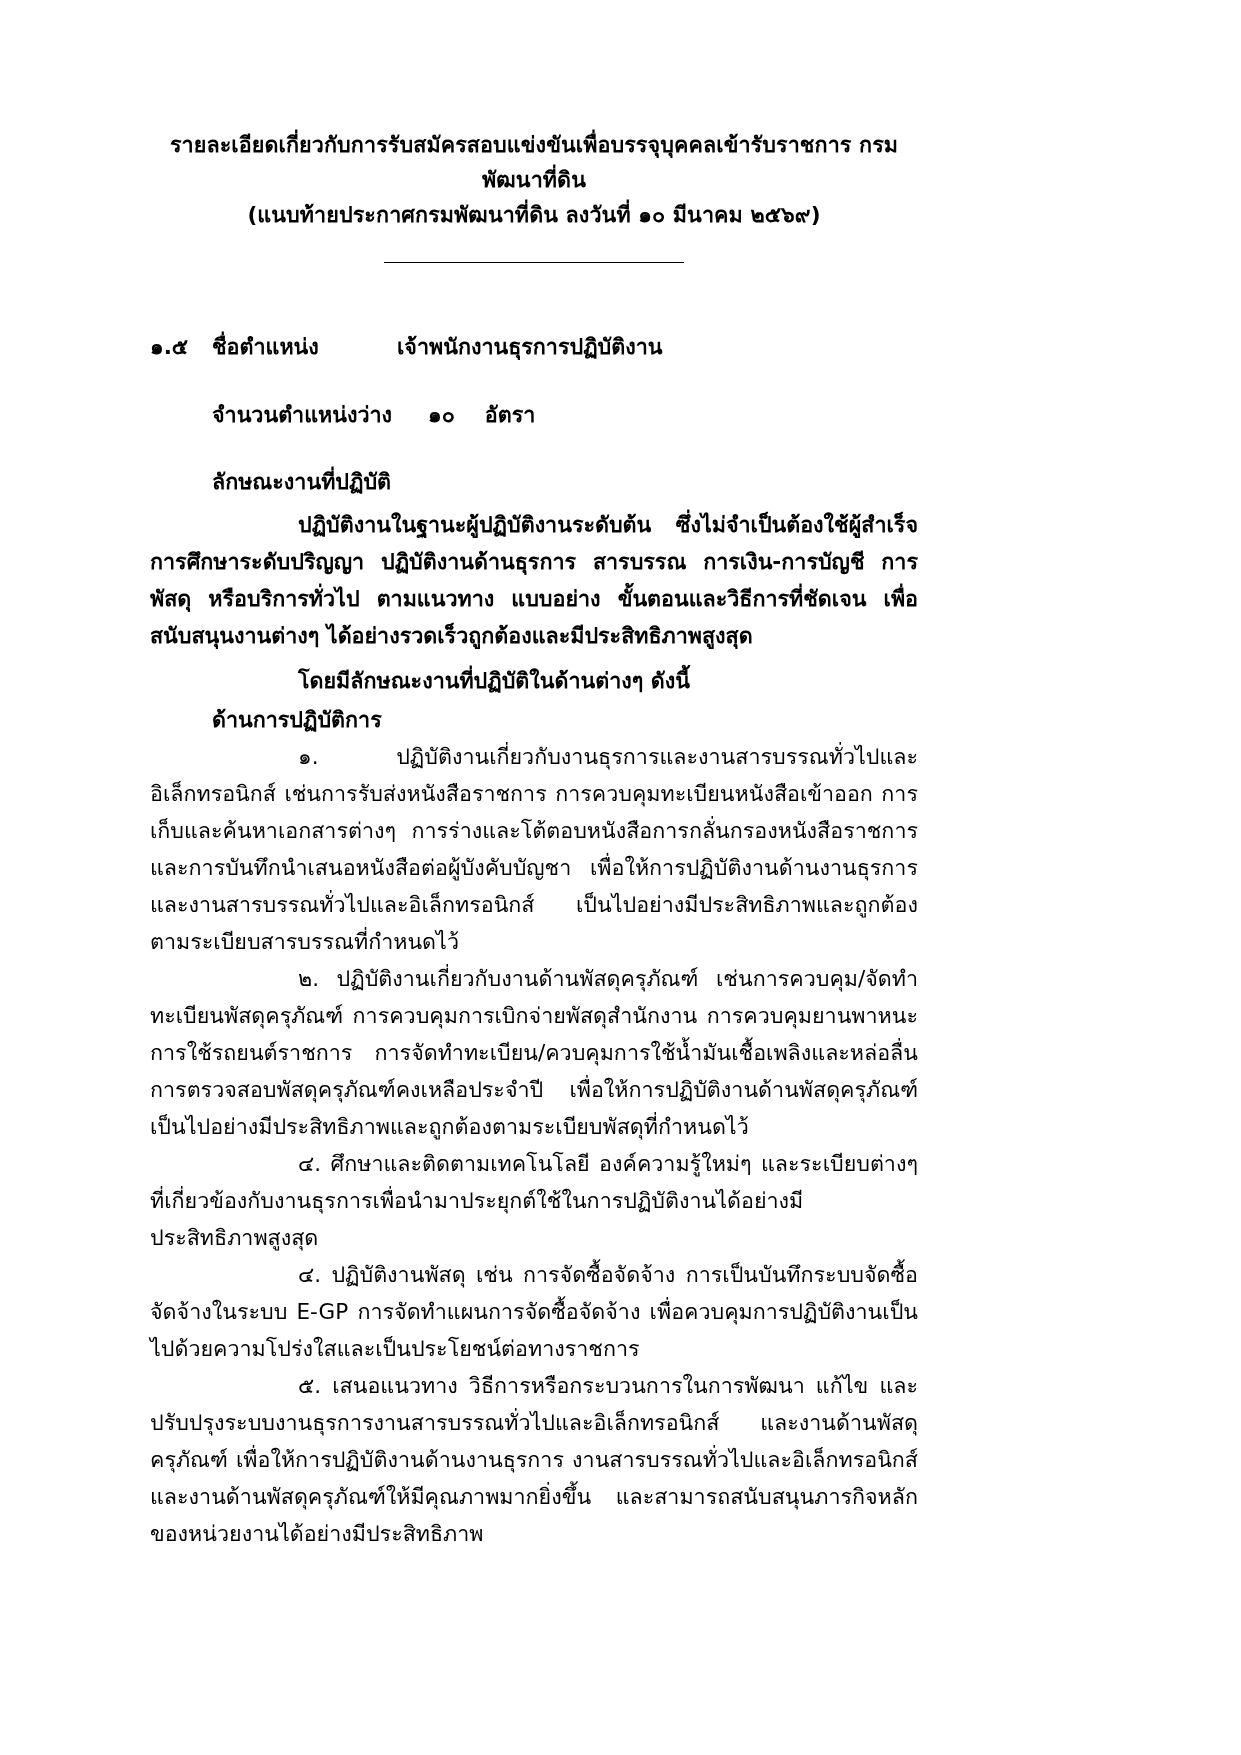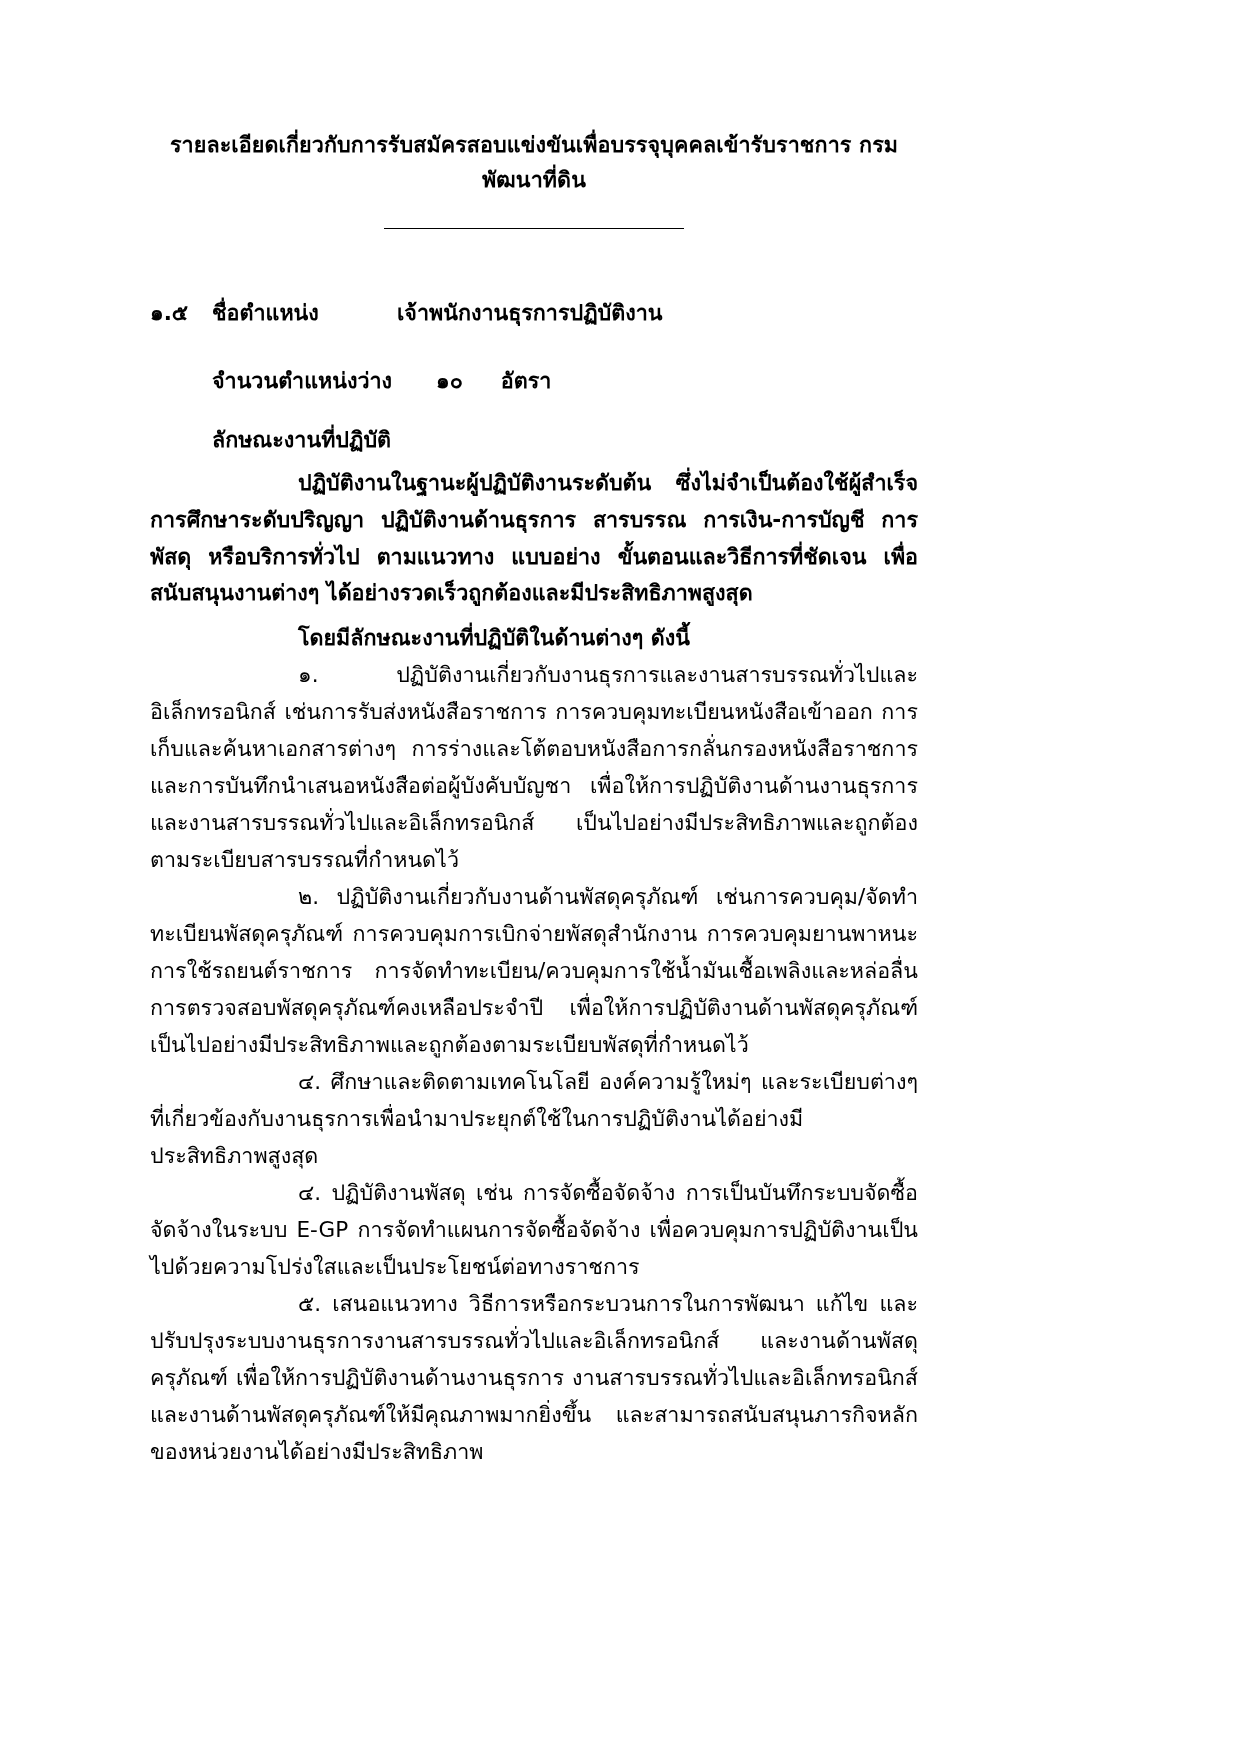--- a/index.html
+++ b/index.html
@@ -61,23 +61,22 @@
     flex: 0 0 185px;
   }
   .pos-value {
     flex: 1 1 auto;
     font-family: Liberation Mono, monospace;
   }
   .vac-row {
     display: flex;
     align-items: center;
     font-weight: bold;
-    margin-bottom: 22px;
+    margin-bottom: 30px;
     padding-left: 62px;
-    gap: 8px;
   }
   .vac-label {
     flex: 0 0 auto;
   }
   .vac-num {
     padding-left: 36px;
     padding-right: 30px;
   }
   .sec-head {
     font-weight: bold;
@@ -104,20 +103,21 @@
   }
   .gap-s { height: 8px; }
 </style>
 </head>
 <body>
 
 <div class="page">
 
   <div class="doc-title">
     <span>รายละเอียดเกี่ยวกับการรับสมัครสอบแข่งขันเพื่อบรรจุบุคคลเข้ารับราชการ กรมพัฒนาที่ดิน</span>
+    <span class="line2">(แนบท้ายประกาศกรมพัฒนาที่ดิน  ลงวันที่  ๑๐  มีนาคม ๒๕๖๙)</span>
   </div>
 
   <div class="rule-wrap">
     <span class="rule"></span>
   </div>
 
   <div class="body-block">
 
     <div class="pos-row">
       <span class="pos-num">๑.๕</span>
@@ -132,20 +132,21 @@
     </div>
 
     <div class="sec-head">ลักษณะงานที่ปฏิบัติ</div>
 
     <p class="para">ปฏิบัติงานในฐานะผู้ปฏิบัติงานระดับต้น ซึ่งไม่จำเป็นต้องใช้ผู้สำเร็จการศึกษาระดับปริญญา ปฏิบัติงานด้านธุรการ สารบรรณ การเงิน-การบัญชี การพัสดุ หรือบริการทั่วไป ตามแนวทาง แบบอย่าง ขั้นตอนและวิธีการที่ชัดเจน เพื่อสนับสนุนงานต่างๆ ได้อย่างรวดเร็วถูกต้องและมีประสิทธิภาพสูงสุด</p>
 
     <div class="gap-s"></div>
 
     <p class="para">โดยมีลักษณะงานที่ปฏิบัติในด้านต่างๆ ดังนี้</p>
 
+    <div class="sub-head">ด้านการปฏิบัติการ</div>
 
     <p class="item">๑.  ปฏิบัติงานเกี่ยวกับงานธุรการและงานสารบรรณทั่วไปและอิเล็กทรอนิกส์ เช่นการรับส่งหนังสือราชการ การควบคุมทะเบียนหนังสือเข้าออก การเก็บและค้นหาเอกสารต่างๆ การร่างและโต้ตอบหนังสือการกลั่นกรองหนังสือราชการและการบันทึกนำเสนอหนังสือต่อผู้บังคับบัญชา เพื่อให้การปฏิบัติงานด้านงานธุรการและงานสารบรรณทั่วไปและอิเล็กทรอนิกส์ เป็นไปอย่างมีประสิทธิภาพและถูกต้องตามระเบียบสารบรรณที่กำหนดไว้</p>
     <p class="item">๒.  ปฏิบัติงานเกี่ยวกับงานด้านพัสดุครุภัณฑ์ เช่นการควบคุม/จัดทำทะเบียนพัสดุครุภัณฑ์ การควบคุมการเบิกจ่ายพัสดุสำนักงาน การควบคุมยานพาหนะ การใช้รถยนต์ราชการ การจัดทำทะเบียน/ควบคุมการใช้น้ำมันเชื้อเพลิงและหล่อลื่น การตรวจสอบพัสดุครุภัณฑ์คงเหลือประจำปี เพื่อให้การปฏิบัติงานด้านพัสดุครุภัณฑ์ เป็นไปอย่างมีประสิทธิภาพและถูกต้องตามระเบียบพัสดุที่กำหนดไว้</p>
     <p class="item">๔.  ศึกษาและติดตามเทคโนโลยี องค์ความรู้ใหม่ๆ และระเบียบต่างๆ ที่เกี่ยวข้องกับงานธุรการเพื่อนำมาประยุกต์ใช้ในการปฏิบัติงานได้อย่างมีประสิทธิภาพสูงสุด</p>
     <p class="item">๔.  ปฏิบัติงานพัสดุ เช่น การจัดซื้อจัดจ้าง การเป็นบันทึกระบบจัดซื้อจัดจ้างในระบบ E-GP การจัดทำแผนการจัดซื้อจัดจ้าง เพื่อควบคุมการปฏิบัติงานเป็นไปด้วยความโปร่งใสและเป็นประโยชน์ต่อทางราชการ</p>
     <p class="item">๕.  เสนอแนวทาง วิธีการหรือกระบวนการในการพัฒนา แก้ไข และปรับปรุงระบบงานธุรการงานสารบรรณทั่วไปและอิเล็กทรอนิกส์ และงานด้านพัสดุครุภัณฑ์ เพื่อให้การปฏิบัติงานด้านงานธุรการ งานสารบรรณทั่วไปและอิเล็กทรอนิกส์ และงานด้านพัสดุครุภัณฑ์ให้มีคุณภาพมากยิ่งขึ้น และสามารถสนับสนุนภารกิจหลักของหน่วยงานได้อย่างมีประสิทธิภาพ</p>
 
   </div>
 </div>
 

